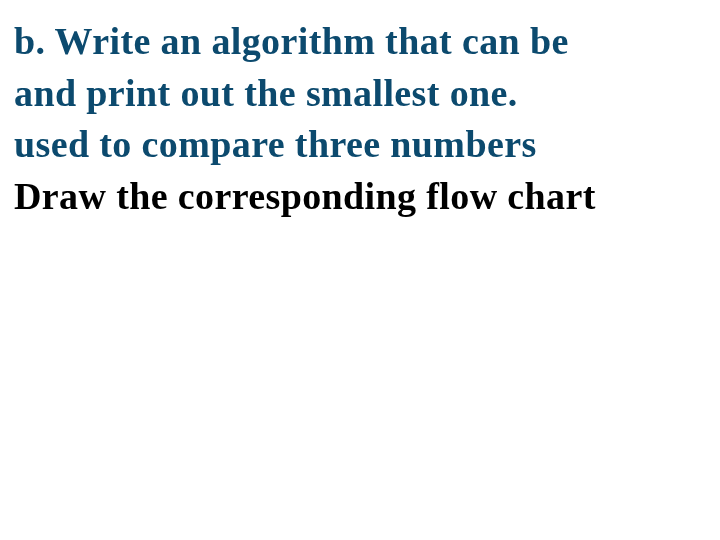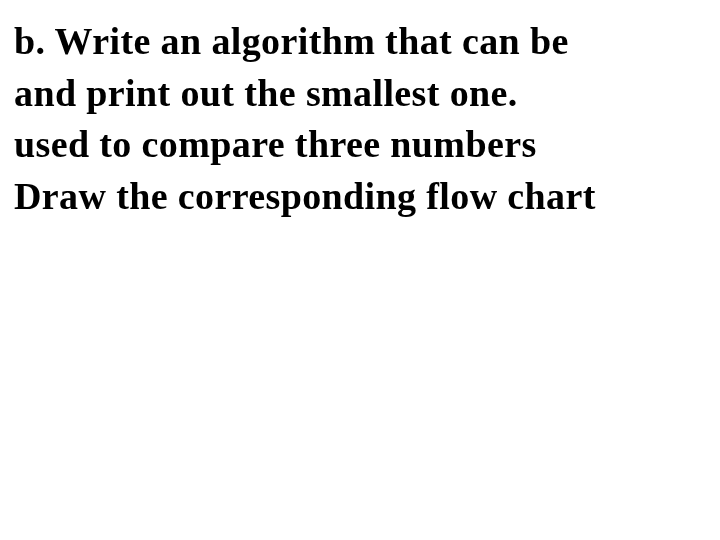--- a/index.html
+++ b/index.html
@@ -19,21 +19,21 @@
       font-family: 'Times New Roman', Times, serif;
     }
 
     .content-block {
       width: 100%;
     }
 
     .text-line {
       font-size: 38px;
       font-weight: bold;
-      color: #000000;
+      color: #0c4a6e;
       line-height: 1.25;
       letter-spacing: 0.01em;
       margin-bottom: 4px;
       white-space: nowrap;
     }
 
     .text-line-4 {
       font-size: 38px;
       font-weight: bold;
       color: #000000;

